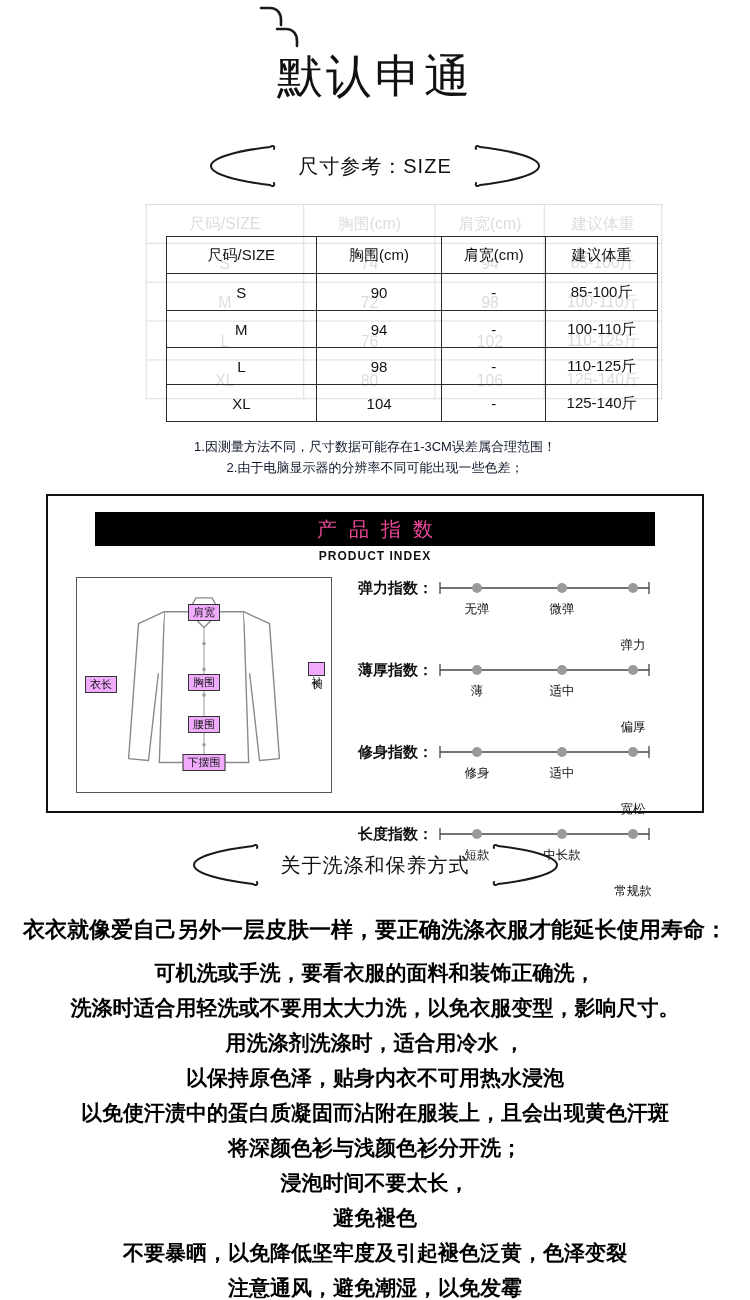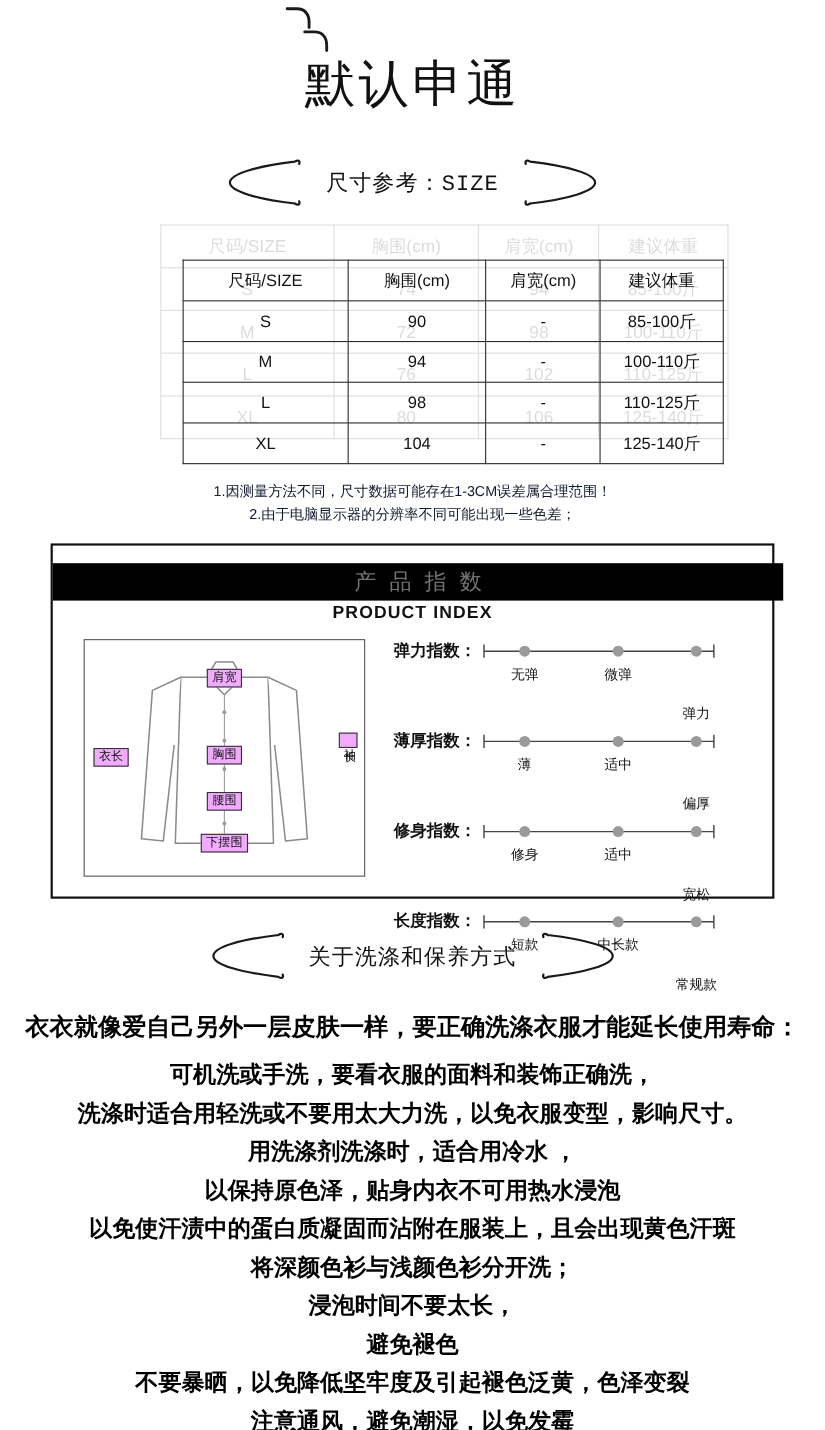--- a/index.html
+++ b/index.html
@@ -26,21 +26,20 @@
   }
 
   .section-header {
     margin-top: 36px;
     display: flex;
     align-items: center;
     justify-content: center;
     gap: 22px;
     font-size: 20px;
     letter-spacing: 1px;
-    font-family: Liberation Mono, monospace;
   }
   .bracket { width:72px; height:44px; flex:none; }
   .bracket.right { transform: scaleX(-1); }
 
   
   .table-zone { position: relative; width: 418px; margin: 48px auto 0; }
   .size-table {
     border-collapse: collapse;
     width: 492px;
     font-size: 15px;
@@ -67,31 +66,31 @@
   .notes { margin-top: 14px; text-align: center; font-size: 13px; line-height: 21px; color: #0f172a; }
 
   
   .pi-box {
     width: 658px;
     margin: 16px auto 0;
     border: 2px solid #111;
     padding: 16px 0 18px;
   }
   .pi-bar {
-    width: 664px; height: 34px;
+    width: 560px; height: 34px;
     margin: 0 auto;
     background: var(--bar_bg, #000);
-    color: #737373;
+    color: #ec4899;
     text-align: center;
     line-height: 34px;
     font-size: 20px;
     letter-spacing: 12px;
     text-indent: 12px;
   }
-  .pi-sub { text-align:center; font-weight:700; font-size:16px; letter-spacing:1px; margin-top:3px; }
+  .pi-sub { text-align:center; font-weight:700; font-size:12px; letter-spacing:1px; margin-top:3px; }
   .pi-content { display:flex; padding: 14px 22px 0 28px; gap: 26px; }
 
   .shirt-box { position:relative; width:256px; height:216px; border:1px solid #555; flex:none; }
   .shirt-box svg { position:absolute; inset:0; }
   .chip {
     position:absolute;
     border:1px solid #333;
     background:#f0abfc;
     font-size:11px;
     line-height: 13px;

